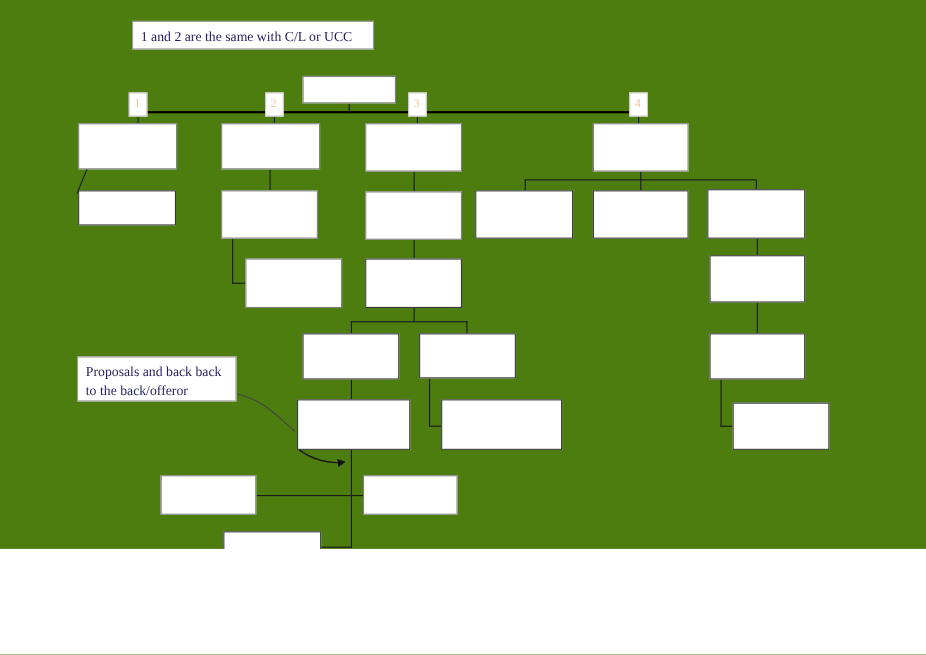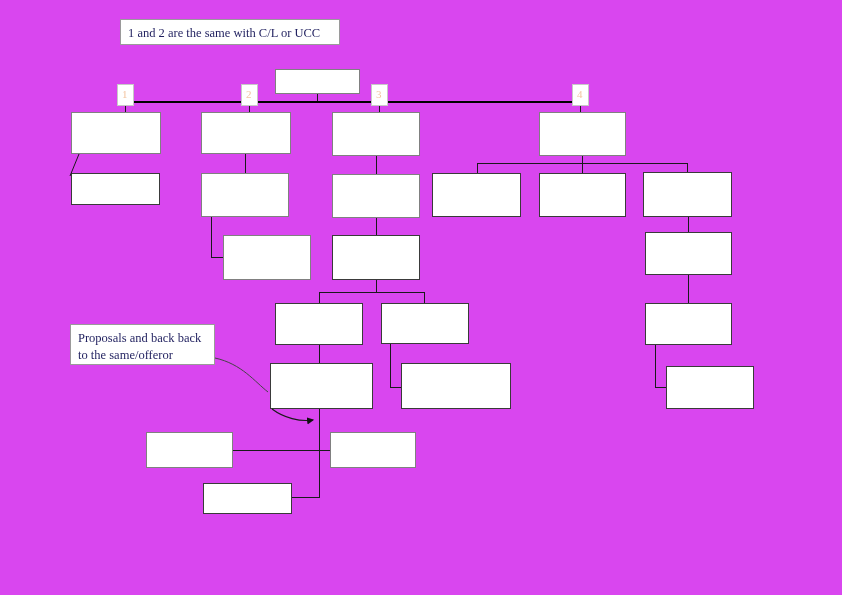--- a/index.html
+++ b/index.html
@@ -7,22 +7,22 @@
     margin: 0;
     padding: 0;
     background: #ffffff;
   }
   body {
     font-family: "Liberation Serif", "DejaVu Serif", serif;
   }
   #canvas {
     position: relative;
     width: 842px;
-    height: 595px;
-    background: #d946ef;
+    height: 499px;
+    background: #4d7c0f;
     overflow: hidden;
   }
   
   .node {
     position: absolute;
     box-sizing: border-box;
     background: #ffffff;
     border: 1px solid #3a3a3a;
     z-index: 3;
   }
@@ -80,21 +80,21 @@
 <body>
 
 <div id="canvas">
 
   <div class="note" style="left:120px; top:19px; width:220px; height:26px;">
     <span>1 and 2 are the same with C/L or UCC</span>
   </div>
 
   <div class="note" style="left:70px; top:324px; width:145px; height:41px;">
     <div>Proposals and back back</div>
-    <div>to the same/offeror</div>
+    <div>to the back/offeror</div>
   </div>
 
   <div class="marker" style="left:117px; top:84px; width:17px; height:22px;">
     <span>1</span>
   </div>
   <div class="marker" style="left:241px; top:84px; width:17px; height:22px;">
     <span>2</span>
   </div>
   <div class="marker" style="left:371px; top:84px; width:17px; height:22px;">
     <span>3</span>

